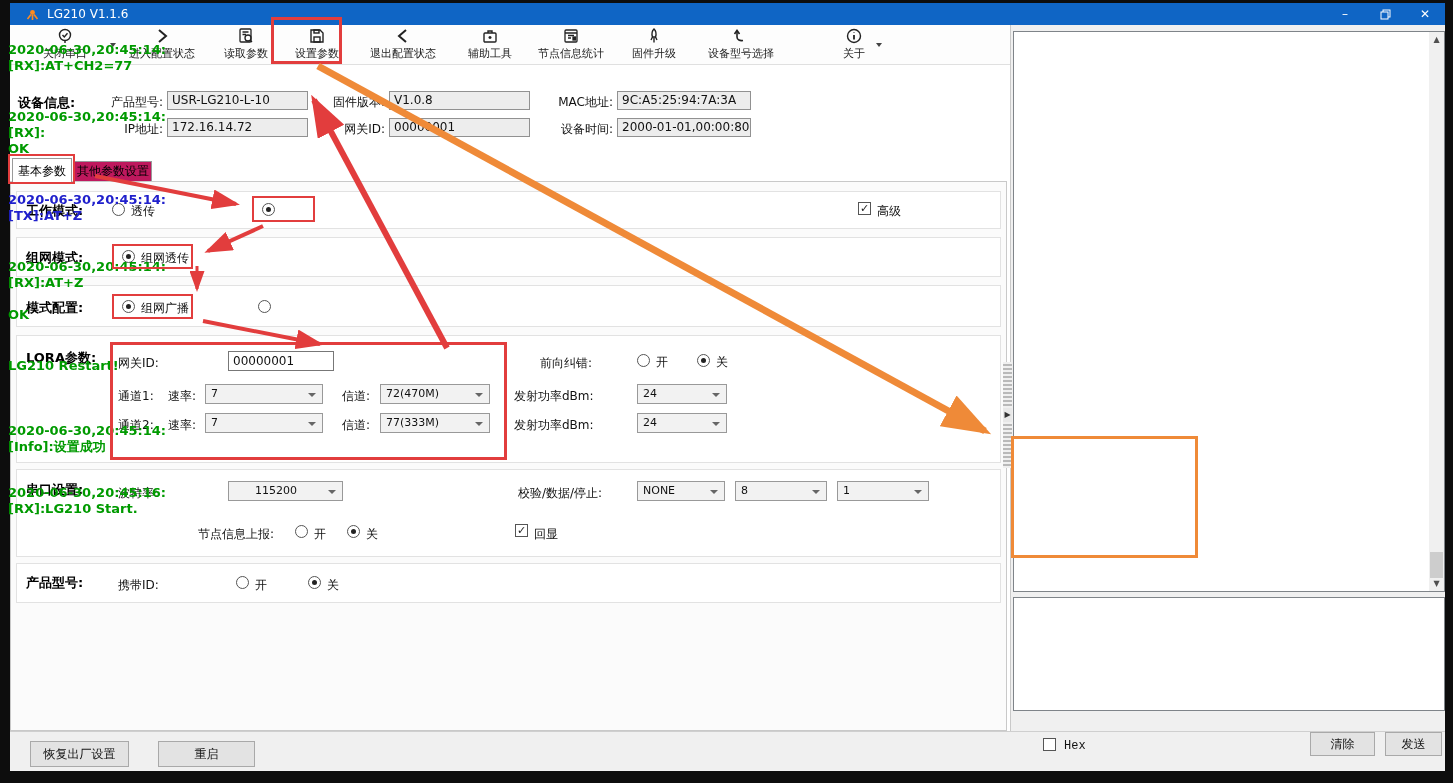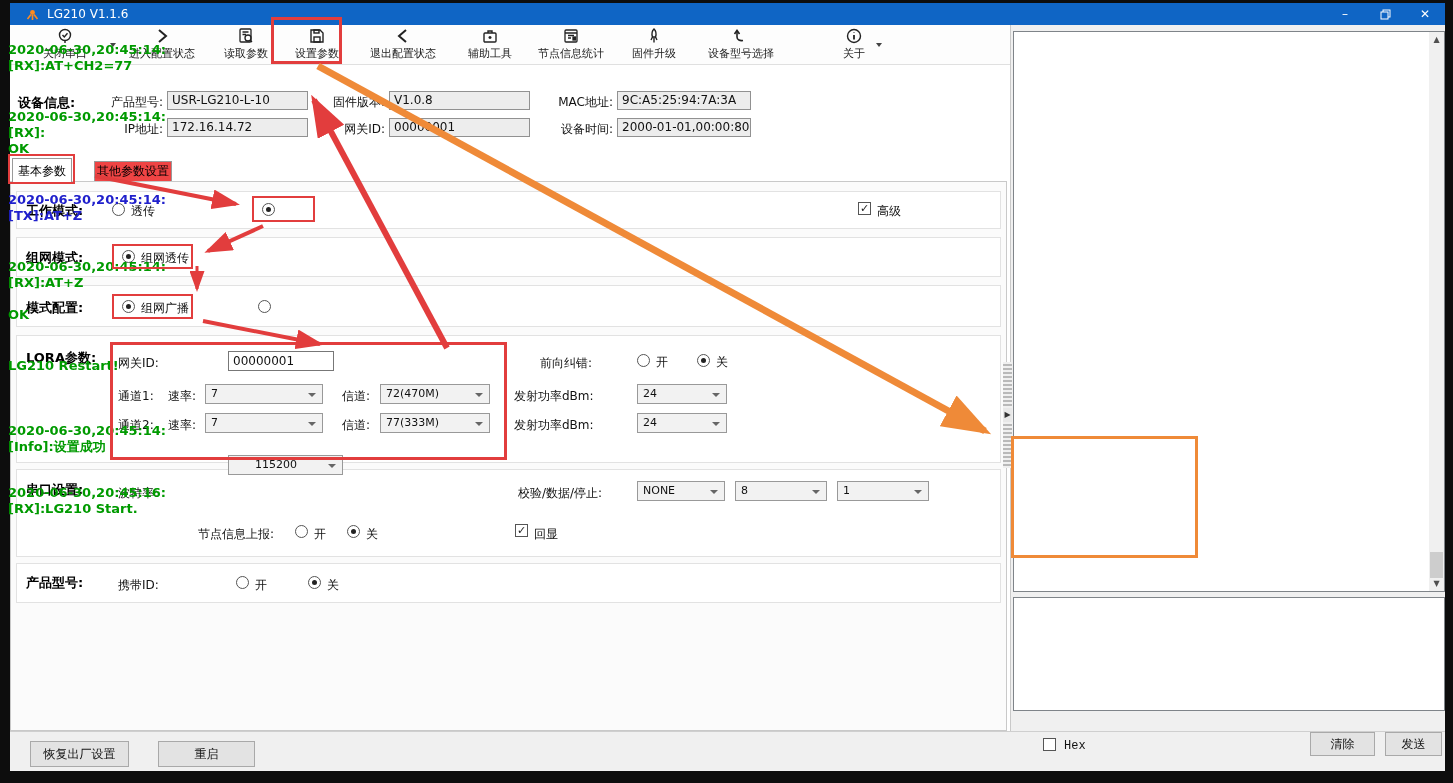--- a/index.html
+++ b/index.html
@@ -22,21 +22,21 @@
   .tb-label{display:block;font-size:11px;color:#1a1a1a;line-height:16px;white-space:nowrap;}
   .tb-caret{position:absolute;width:0;height:0;border-left:3px solid transparent;border-right:3px solid transparent;border-top:4px solid #444;}
   
   #formbg{left:10px;top:65px;width:1000px;height:666px;background:#ffffff;}
   .lbl{position:absolute;font-size:12px;color:#111;white-space:nowrap;}
   .rlbl{text-align:right;}
   .blbl{position:absolute;font-size:13px;font-weight:bold;color:#000;white-space:nowrap;}
   .field{position:absolute;height:19px;background:#ededed;border:1px solid #919191;font-size:12px;color:#111;line-height:17px;padding-left:4px;overflow:hidden;white-space:nowrap;}
   .tab{position:absolute;font-size:12px;text-align:center;border:1px solid #9a9a9a;}
   .tab.active{background:#fff;border-bottom:none;line-height:24px;z-index:3;}
-  .tab.inactive{background:#ef4444;line-height:19px;margin-left:20px;}
+  .tab.inactive{background:#be185d;line-height:19px;}
   #tabpanel{left:10px;top:181px;width:997px;height:550px;background:#fbfbfb;border:1px solid #c9c9c9;}
   .section{position:absolute;background:#fff;border:1px solid #e2e2e2;}
   
   .radio{position:absolute;width:13px;height:13px;border:1px solid #555;border-radius:50%;background:#fff;}
   .radio.checked::after{content:'';position:absolute;left:3px;top:3px;width:5px;height:5px;border-radius:50%;background:#222;}
   .checkbox{position:absolute;width:13px;height:13px;border:1px solid #555;background:#fff;font-size:11px;line-height:12px;text-align:center;color:#222;}
   .checkbox.checked::after{content:'\2713';}
   .select{position:absolute;height:20px;background:#f2f2f2;border:1px solid #999;font-size:11px;color:#111;line-height:18px;padding:0 18px 0 5px;white-space:nowrap;}
   .select::after{content:'';position:absolute;right:6px;top:8px;width:0;height:0;border-left:4px solid transparent;border-right:4px solid transparent;border-top:4px solid #666;}
   .gwinput{position:absolute;height:20px;background:#fff;border:1px solid #777;font-size:12px;padding:0 4px;color:#111;}
@@ -230,21 +230,21 @@
   <div class="lbl" style="left:168px;top:417px;">速率:</div>
   <div class="select" style="left:205px;top:413px;width:118px;"><span>7</span></div>
   <div class="lbl" style="left:342px;top:417px;">信道:</div>
   <div class="select" style="left:380px;top:413px;width:110px;"><span>77(333M)</span></div>
   <div class="lbl" style="left:514px;top:417px;">发射功率dBm:</div>
   <div class="select" style="left:637px;top:413px;width:90px;"><span>24</span></div>
 
   <div class="section" style="left:16px;top:469px;width:985px;height:88px;"></div>
   <div class="blbl" style="left:26px;top:481px;">串口设置:</div>
   <div class="lbl" style="left:118px;top:485px;">波特率:</div>
-  <div class="select" style="left:228px;top:455px;width:115px;padding-left:26px;"><span>115200</span></div>
+  <div class="select" style="left:228px;top:481px;width:115px;padding-left:26px;"><span>115200</span></div>
   <div class="lbl" style="left:518px;top:485px;">校验/数据/停止:</div>
   <div class="select" style="left:637px;top:481px;width:88px;"><span>NONE</span></div>
   <div class="select" style="left:735px;top:481px;width:92px;"><span>8</span></div>
   <div class="select" style="left:837px;top:481px;width:92px;"><span>1</span></div>
   <div class="lbl" style="left:198px;top:526px;">节点信息上报:</div>
   <span class="radio" style="left:295px;top:525px;"></span>
   <div class="lbl" style="left:314px;top:526px;">开</div>
   <span class="radio checked" style="left:347px;top:525px;"></span>
   <div class="lbl" style="left:366px;top:526px;">关</div>
   <span class="checkbox checked" style="left:515px;top:524px;"></span>

